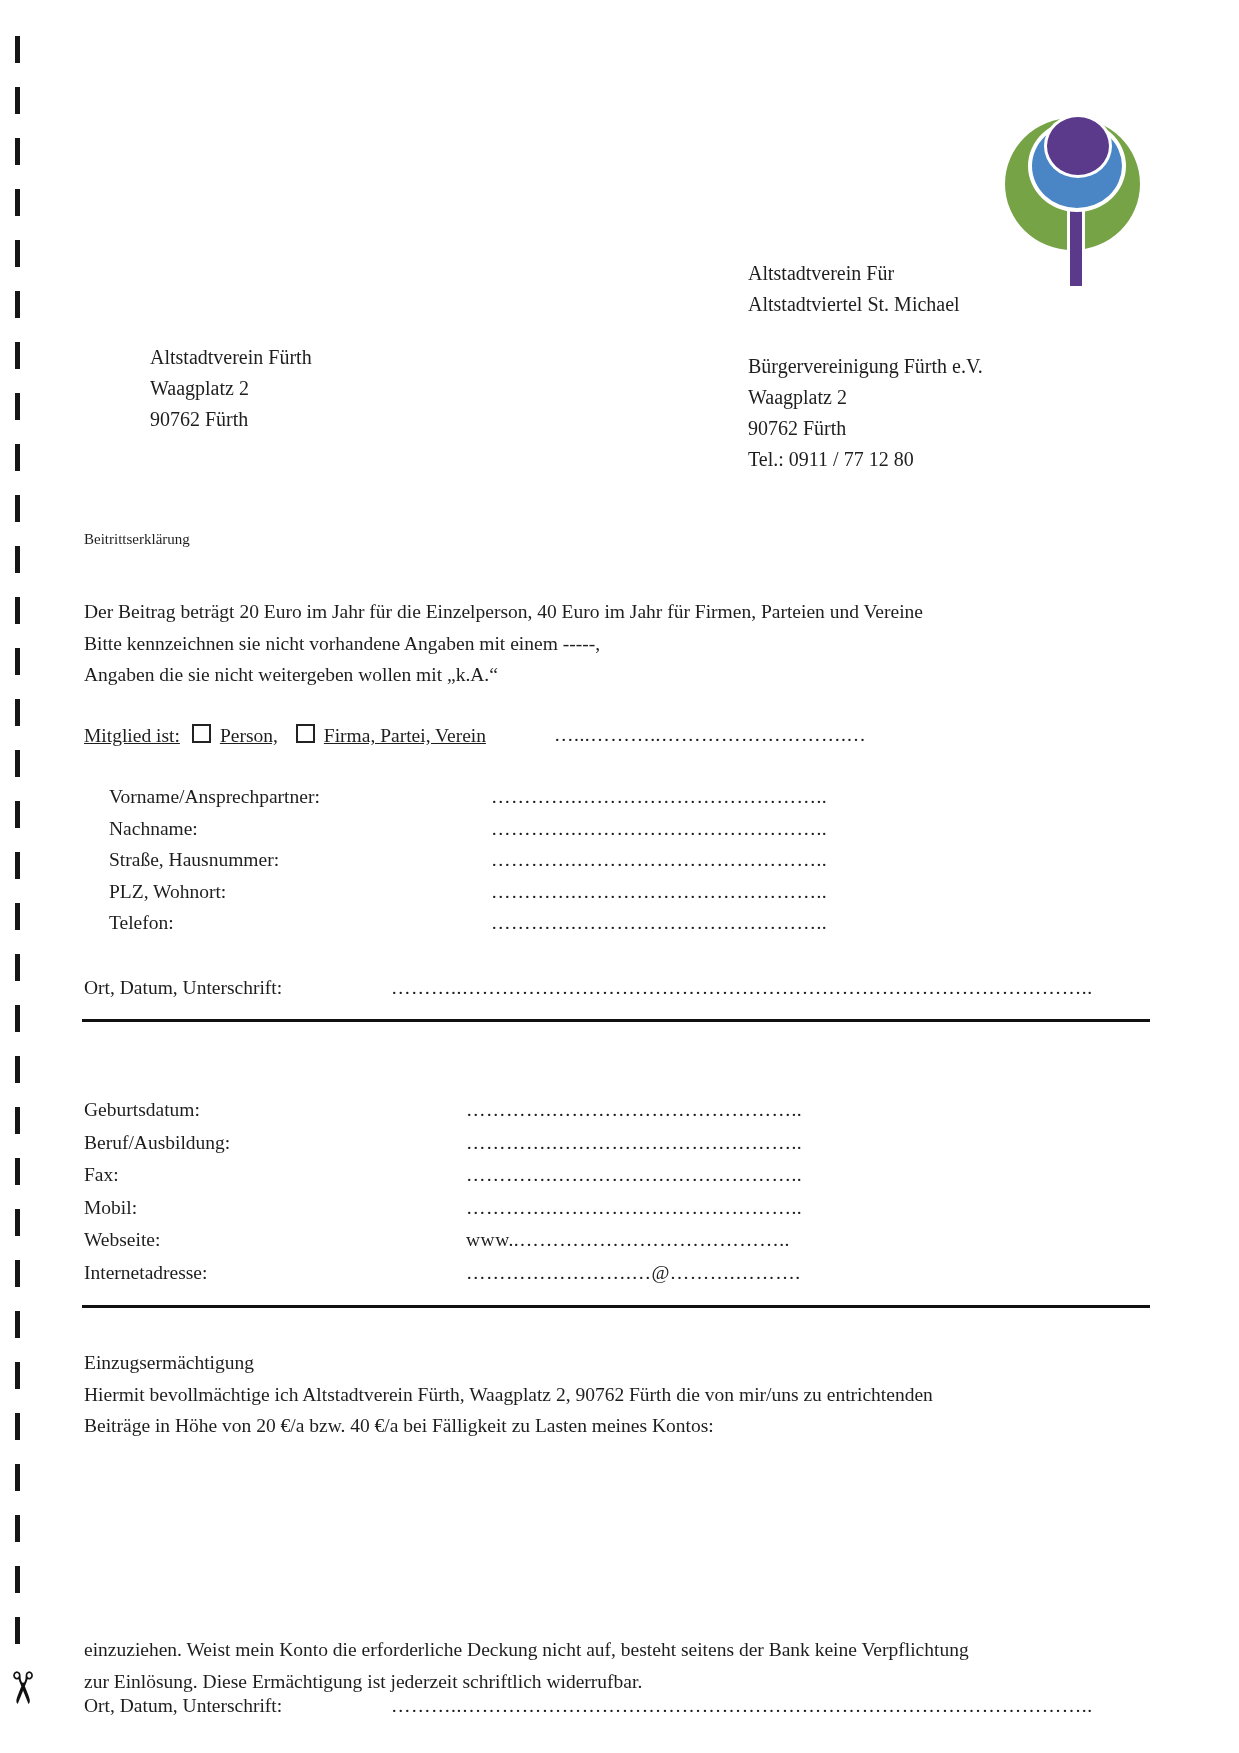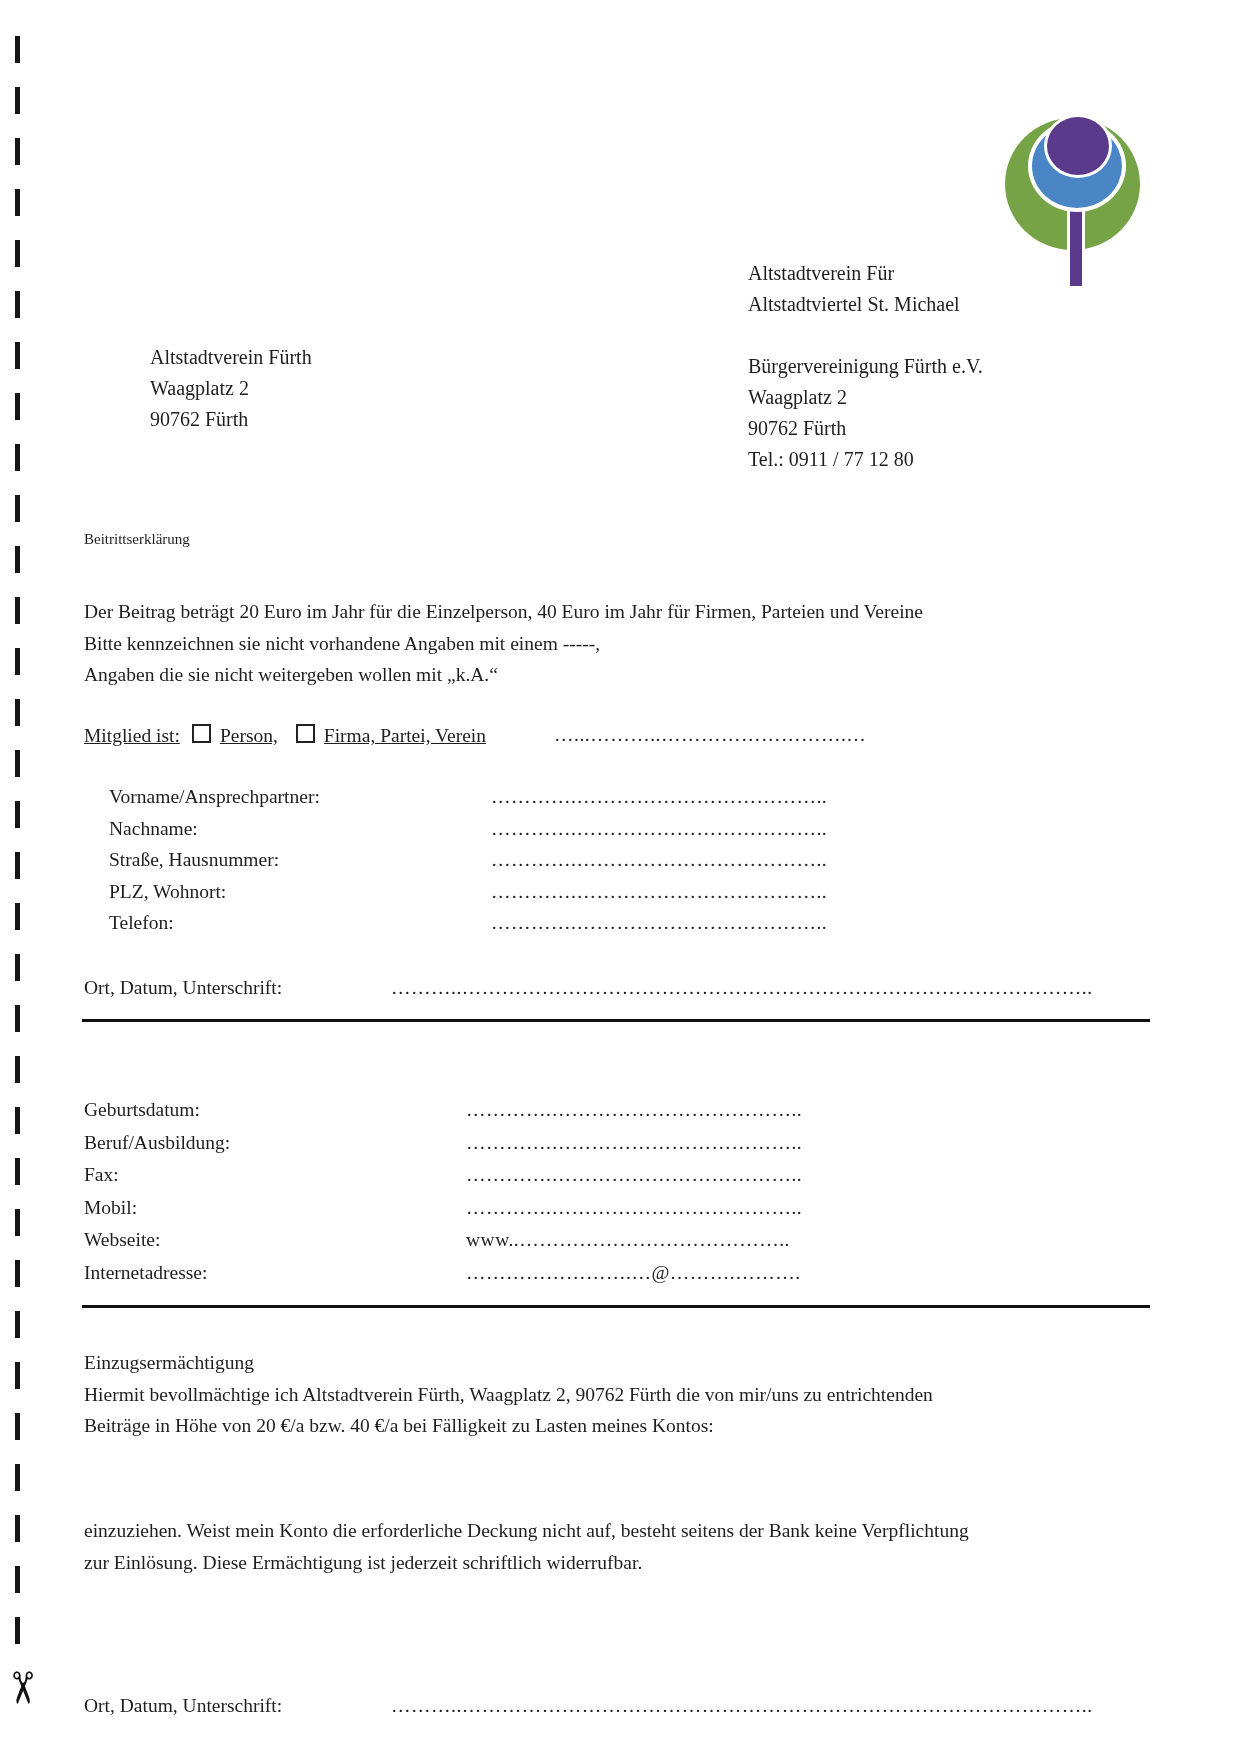--- a/index.html
+++ b/index.html
@@ -159,21 +159,21 @@
 
   <div class="hr" style="top:1305px;"></div>
 
   <div class="abs para" style="left:84px;top:1347px;">
     <div>Einzugsermächtigung</div>
     <div>Hiermit bevollmächtige ich Altstadtverein Fürth, Waagplatz 2, 90762 Fürth die von mir/uns zu entrichtenden</div>
     <div>Beiträge in Höhe von 20 €/a bzw. 40 €/a bei Fälligkeit zu Lasten meines Kontos:</div>
   </div>
 
 
-  <div class="abs" style="left:84px;top:1515px;line-height:32px;">
+  <div class="abs" style="left:84px;top:1634px;line-height:32px;">
     <div>einzuziehen. Weist mein Konto die erforderliche Deckung nicht auf, besteht seitens der Bank keine Verpflichtung</div>
     <div>zur Einlösung. Diese Ermächtigung ist jederzeit schriftlich widerrufbar.</div>
   </div>
 
   <div class="abs sigrow" style="left:84px;top:1663px;">
     <span class="lbl">Ort, Datum, Unterschrift:</span>
     <span class="sigdots">………..…………………………………………………………………………………..</span>
   </div>
 
 </div>

